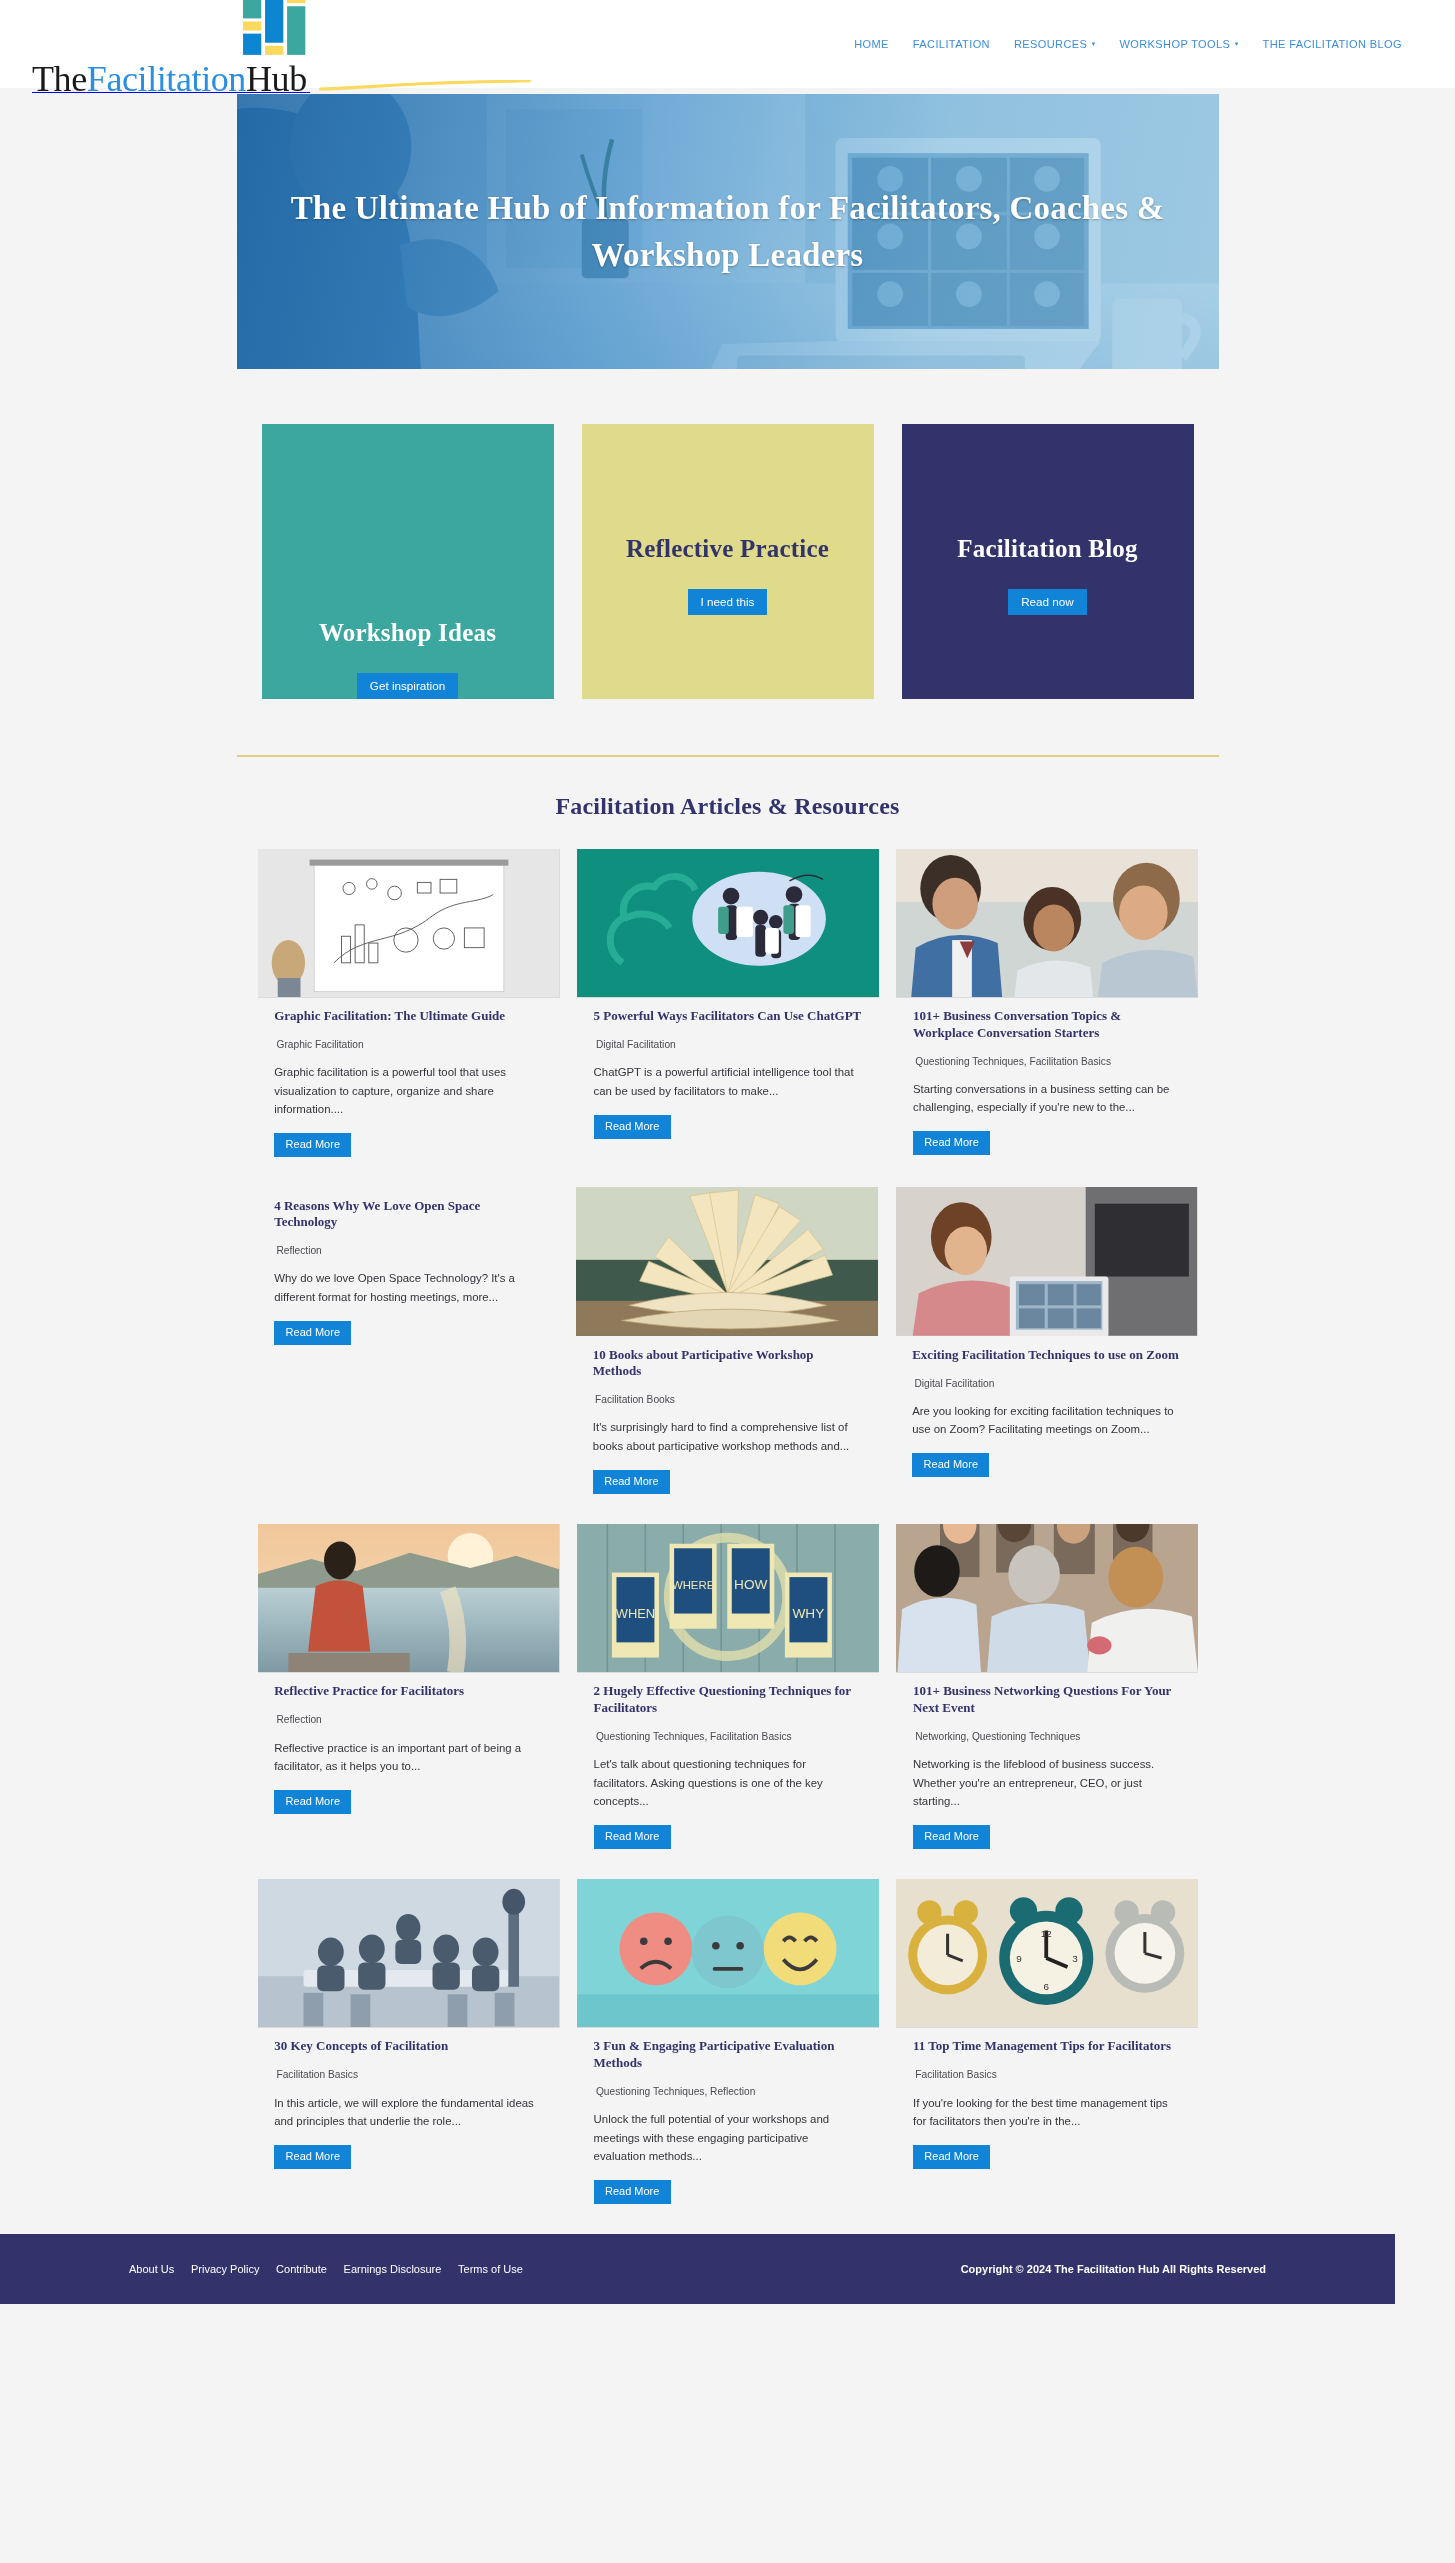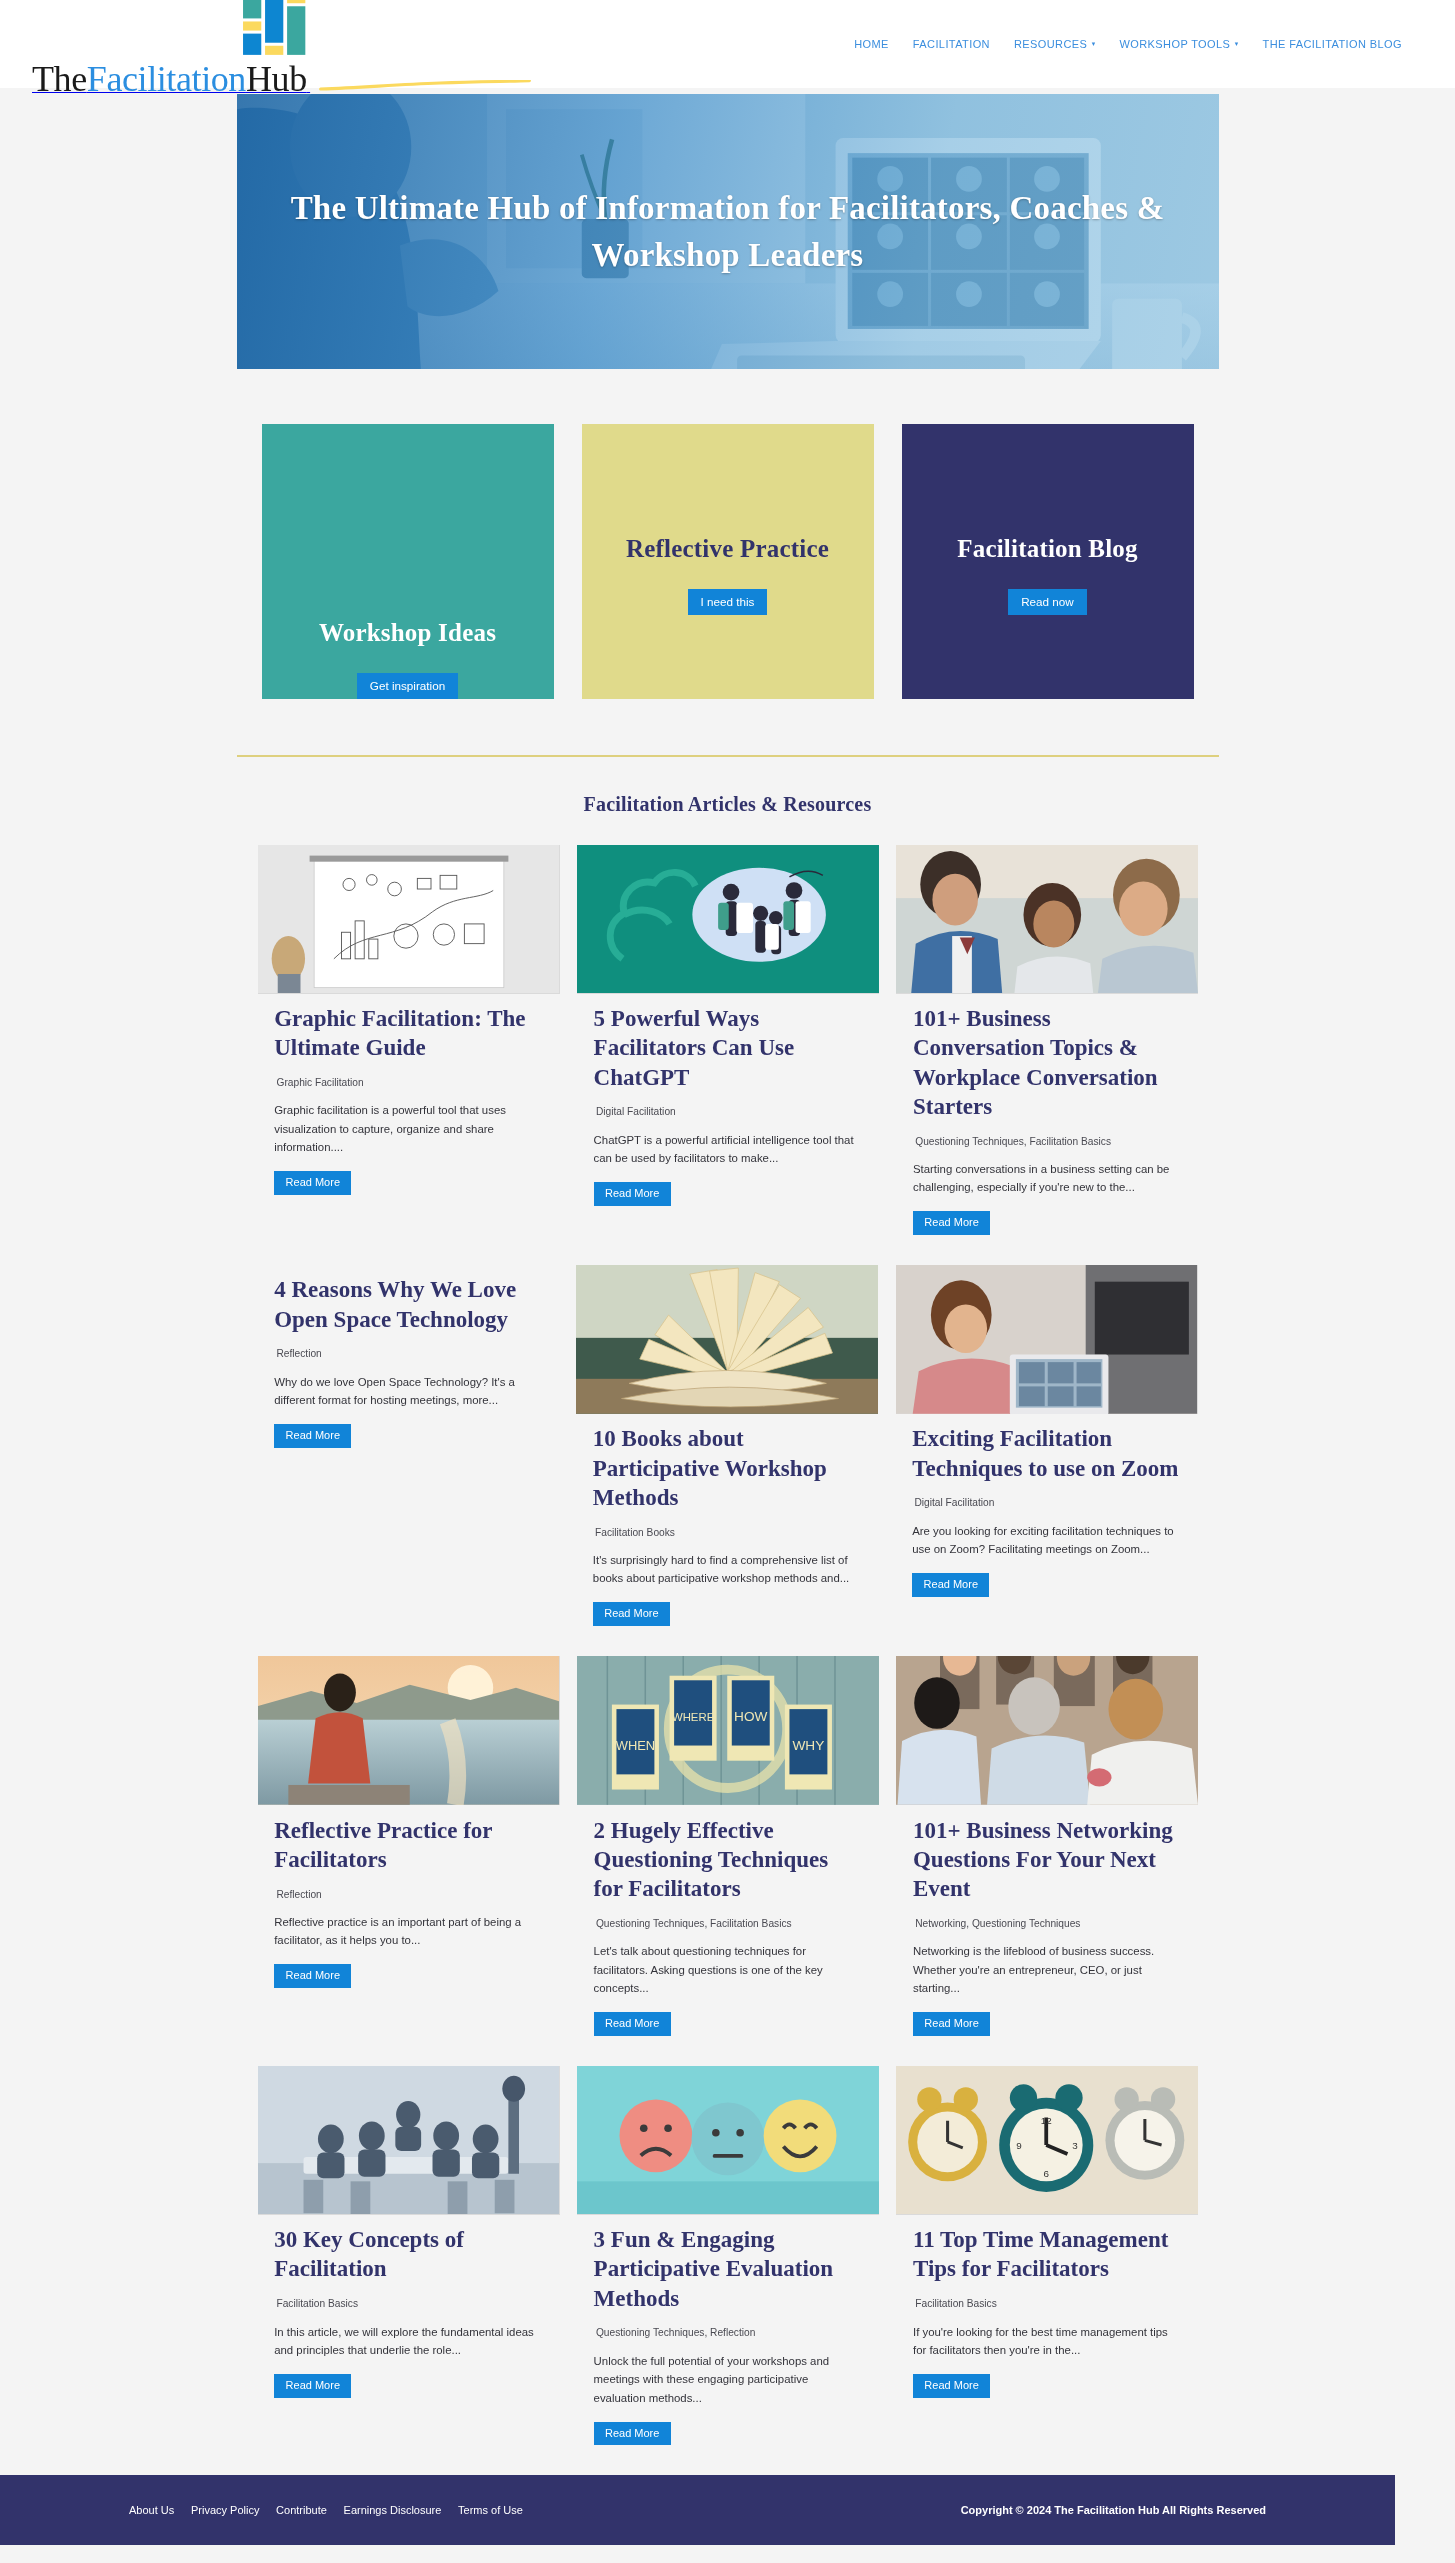--- a/index.html
+++ b/index.html
@@ -81,35 +81,35 @@
   }
 
   
   .divider {
     width: 982px; height: 1.5px; background: #ded07e;
     margin: 56px auto 0 auto;
   }
   .section-title {
     text-align: center; color: #32336b;
     font-family: "Liberation Serif", serif;
-    font-size: 20px; font-weight: 700; margin-top: 36px; letter-spacing: 0.2px;
+    font-size: 24px; font-weight: 700; margin-top: 36px; letter-spacing: 0.2px;
   }
 
   
   .grid { width: 940px; margin: 29px auto 0 auto; }
   .grid-row { display: flex; gap: 17.4px; margin-bottom: 30px; align-items: flex-start; }
   .card { width: 302px; background: transparent; }
   .card-thumb {
     width: 302px; height: 149px; overflow: hidden; position: relative;
     background: #dadada;
   }
   .card-body { padding: 10.6px 16.7px 0 16.7px; }
   .card-title {
     color: #32336b; font-family: "Liberation Serif", serif;
-    font-size: 23px; font-weight: 700; line-height: 1.27; margin-bottom: 13.6px;
+    font-size: 13px; font-weight: 700; line-height: 1.27; margin-bottom: 13.6px;
   }
   .card-cats {
     color: #4a4a52; font-size: 10.2px; line-height: 1.3;
     padding-left: 2.3px; margin-bottom: 12px;
   }
   .card-excerpt {
     color: #33333a; font-size: 11.4px; line-height: 1.62; margin-bottom: 14.4px;
   }
   .read-more {
     display: inline-block; background: #1184d8; color: #ffffff;

